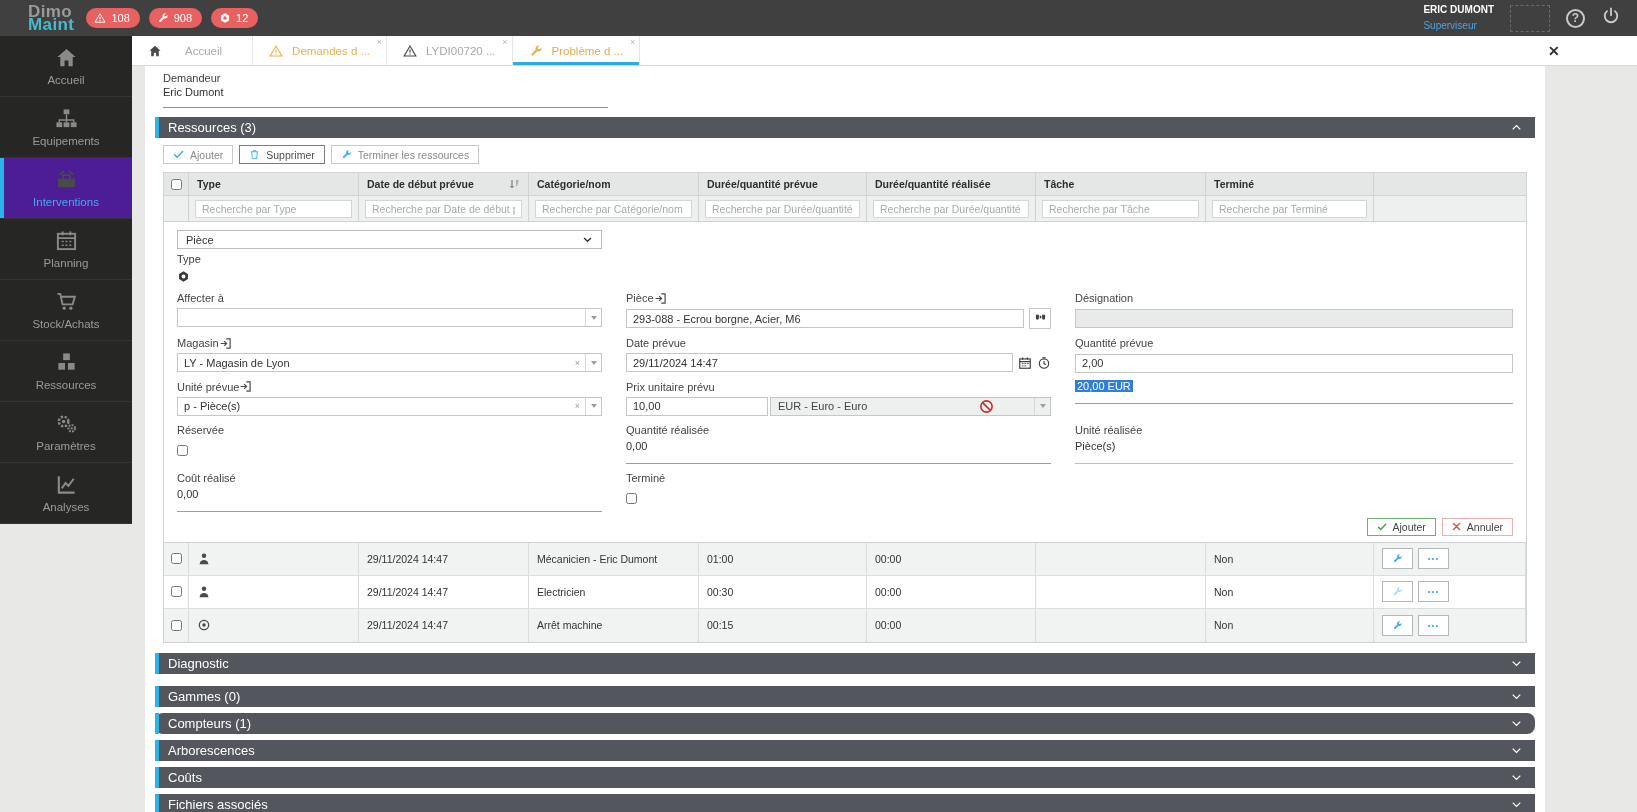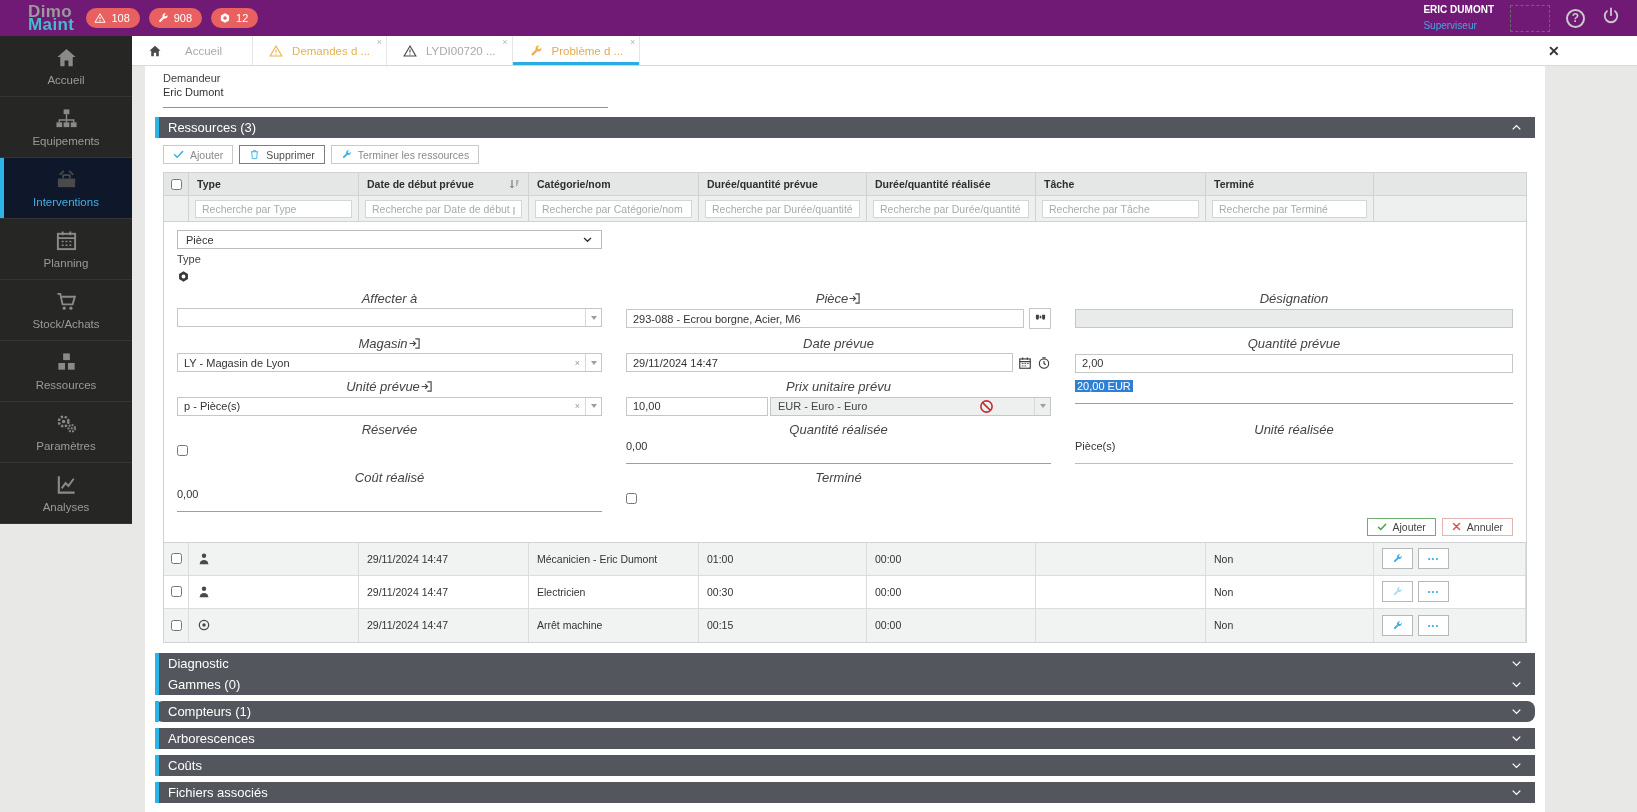--- a/index.html
+++ b/index.html
@@ -1,21 +1,21 @@
 <!DOCTYPE html>
 <html><head>
 <meta charset="utf-8">
 <style>
   * { margin:0; padding:0; box-sizing:border-box; }
   html,body { background:#cfcfcd; }
   .root { position:relative; width:1637px; height:812px; overflow:hidden;
           background:#e8e8e6; font-family:"Liberation Sans", sans-serif; }
 
   
-  .topbar { position:absolute; left:0; top:0; width:100%; height:36px; background:#701a75;
+  .topbar { position:absolute; left:0; top:0; width:100%; height:36px; background:#404040;
             display:flex; align-items:center; z-index:5; }
   .logo { margin-left:28px; font-size:17px; font-weight:bold; line-height:13px; letter-spacing:.4px; }
   .logo .l1 { color:#9a9a9a; } .logo .l2 { color:#45bacd; }
   .badges { display:flex; gap:9px; margin-left:12px; }
   .badge { background:#e96060; color:#fff; border-radius:10px; height:20px;
            display:inline-flex; align-items:center; gap:5px; padding:0 10px 0 8px; font-size:11px; }
   .badge svg { width:12px; height:12px; color:#fff; }
   .top-right { margin-left:auto; display:flex; align-items:center; gap:16px; margin-right:16px; }
   .user { text-align:left; line-height:12px; }
   .user .nm { color:#fff; font-size:10px; font-weight:bold; }
@@ -24,21 +24,21 @@
   .help-c { width:19px; height:19px; border:2px solid #c9c9c9; border-radius:50%; color:#c9c9c9;
             font-size:12px; font-weight:bold; display:flex; align-items:center; justify-content:center; }
   .pwr svg { width:20px; height:20px; color:#c9c9c9; }
 
   
   .sidebar { position:absolute; left:0; top:36px; width:132px; z-index:4; }
   .side-item { height:61px; background:#262624; border-bottom:1px solid #343431;
                display:flex; flex-direction:column; align-items:center; justify-content:center;
                gap:5px; color:#9b9b9b; font-size:11.5px; position:relative; cursor:pointer; }
   .side-item svg { width:23px; height:23px; color:#8a8a8a; }
-  .side-item.active { background:#0f172a; color:#41aee6; }
+  .side-item.active { background:#4c1d95; color:#41aee6; }
   .side-item.active svg { color:#4a4a4a; }
   .side-item.active::before { content:''; position:absolute; left:0; top:0; bottom:0; width:4px; background:#2cb3e8; }
 
   
   .tabbar { position:absolute; left:132px; right:0; top:36px; height:30px; background:#fff;
             border-bottom:1px solid #d8d8d8; display:flex; z-index:3; }
   .tab { display:flex; align-items:center; gap:9px; padding:0 16px; font-size:11.5px; color:#a9a9a9;
          border-right:1px solid #e6e6e6; position:relative; cursor:pointer; }
   .tab svg { width:14px; height:14px; }
   .tab .tx { white-space:nowrap; }
@@ -85,22 +85,22 @@
   .sort-ic { margin-left:auto; width:12px; height:12px; color:#555; flex:none; }
   .gs { background:#eef0f0; border-bottom:1px solid #cfd3d3; height:26px; }
   .gs .cell { padding:0 6px; }
   .gs input { width:100%; height:18px; border:1px solid #d2d6d6; font-size:10.5px; padding:0 6px; color:#333; }
   .gs input::placeholder { color:#a5abab; }
   input[type=checkbox] { width:11px; height:11px; accent-color:#555; }
 
   
   .editor { padding:8px 13px 4px; }
   .erow { display:grid; grid-template-columns:425px 425px 1fr; column-gap:24px; margin-bottom:7px; }
-  .lbl { display:flex; align-items:center; justify-content:center; font-size:13px; color:#444;
-         margin-bottom:3px; height:14px;font-style:italic; }
+  .lbl { display:flex; align-items:center; justify-content:flex-start; font-size:11px; color:#444;
+         margin-bottom:3px; height:14px; }
   .lbl svg { width:13px; height:13px; color:#4a4a4a; }
   .inp { height:19px; border:1px solid #c3c7c7; background:#fff; font-size:11px; color:#333;
          padding:0 6px; width:100%; }
   .inp:disabled, .inp.dis { background:#e9ebeb; }
   .sel { border:1px solid #b9bdbd; height:19px; display:flex; align-items:center; padding:0 8px;
          font-size:11px; color:#333; background:#fff; cursor:pointer; }
   .sel svg { margin-left:auto; width:11px; height:11px; color:#333; }
   .combo { border:1px solid #c3c7c7; background:#fff; display:flex; height:19px; align-items:stretch; }
   .combo .val { flex:1; font-size:11px; color:#333; padding:0 6px; display:flex; align-items:center; }
   .combo .clr { color:#9aa0a0; font-size:9px; display:flex; align-items:center; padding:0 5px; cursor:pointer; }
@@ -676,21 +676,21 @@
     </div>
 
     <div class="bar" style="margin-top:10px;">
       <span class="bt">Diagnostic</span>
       <span class="chev">
           <svg viewBox="0 0 24 24">
             <path d="M5 8.5 12 15.5 19 8.5" fill="none" stroke="currentColor" stroke-width="2.4"></path>
           </svg>
         </span>
     </div>
-    <div class="bar" style="margin-top:0;">
+    <div class="bar" style="margin-top:12px;">
       <span class="bt">Gammes (0)</span>
       <span class="chev">
           <svg viewBox="0 0 24 24">
             <path d="M5 8.5 12 15.5 19 8.5" fill="none" stroke="currentColor" stroke-width="2.4"></path>
           </svg>
         </span>
     </div>
     <div class="bar" style="margin-top:6px;border-radius:8px;">
       <span class="bt">Compteurs (1)</span>
       <span class="chev">

